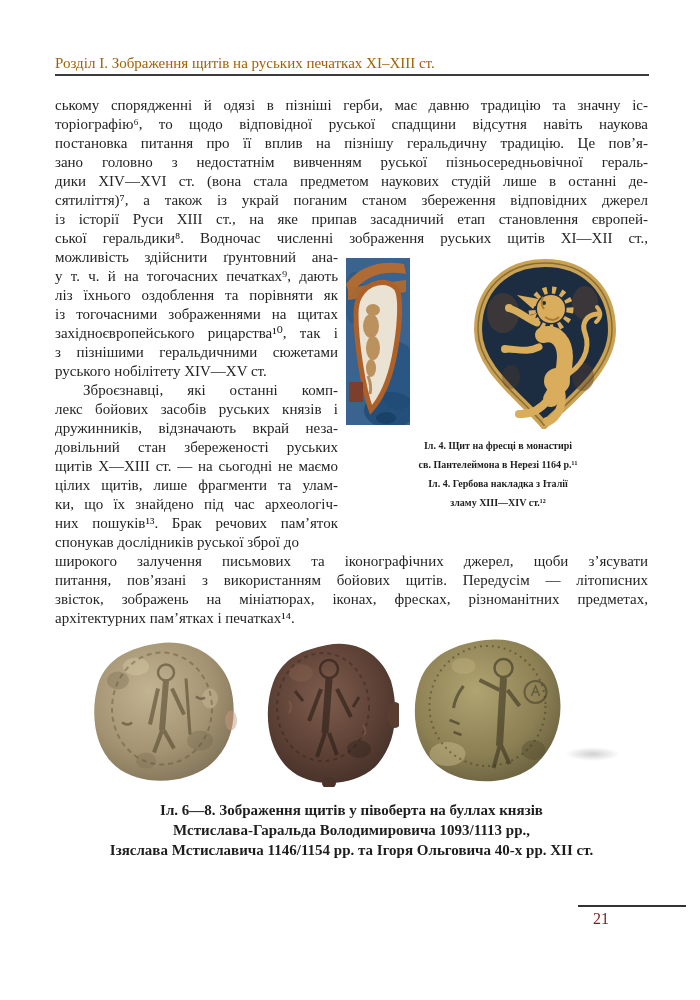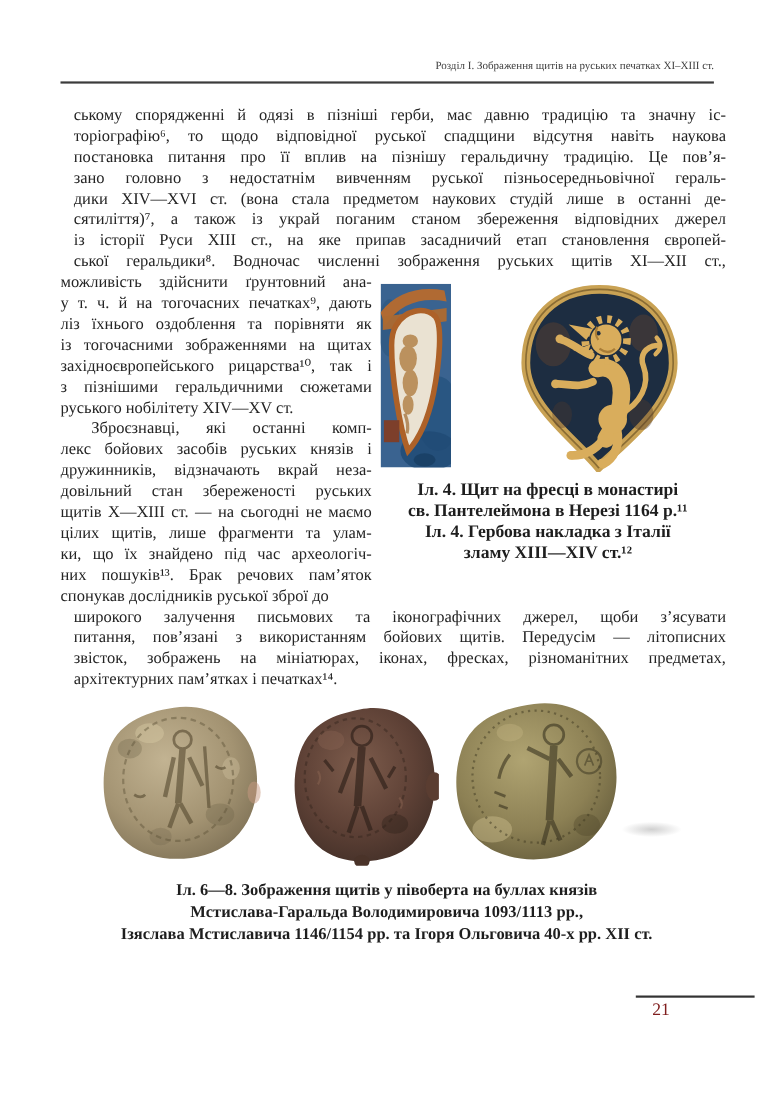--- a/index.html
+++ b/index.html
@@ -1,30 +1,30 @@
 <!DOCTYPE html>
 <html><head>
 <meta charset="utf-8">
 <style>
   html,body{margin:0;padding:0;background:#ffffff;}
   .page{
     position:relative;width:700px;height:1000px;background:#ffffff;overflow:hidden;
     font-family:"Liberation Serif","DejaVu Serif",serif;color:#242424;
   }
-  .running-header{position:absolute;left:55px;top:55px;width:594px;text-align:right;
-    font-size:10px;color:#404040;}
+  .running-header{position:absolute;left:55px;top:55px;width:594px;text-align:left;
+    font-size:15px;color:#a16207;}
   .header-rule{position:absolute;left:55px;top:74px;width:594px;height:2px;background:#3b3b3b;}
   .text-block{position:absolute;font-size:15px;line-height:19px;color:#242424;}
   .text-block .line{height:19px;overflow:hidden;text-align:justify;text-align-last:justify;}
   .end-left .line:last-child{text-align-last:left;}
   .indent-first .line:first-child{text-indent:28px;}
-  .full{left:55px;width:593px;margin-left:12px;}
+  .full{left:55px;width:593px;}
   .narrow{left:55px;width:283px;}
   .tail .line{text-align:right;text-align-last:left;white-space:nowrap;}
-  .fig-caption{position:absolute;font-weight:bold;font-size:16px;line-height:19px;color:#1e1e1e;}
+  .fig-caption{position:absolute;font-weight:bold;font-size:10px;line-height:19px;color:#1e1e1e;}
   .fig-caption .cap-line{height:19px;overflow:hidden;text-align:center;}
   .caption-bottom{position:absolute;left:55px;top:800px;width:593px;font-weight:bold;
     font-size:15px;line-height:20px;color:#1e1e1e;}
   .caption-bottom .cap-line{height:20px;overflow:hidden;text-align:center;}
   .figure{position:absolute;}
   .figure svg{display:block;width:100%;height:100%;}
   .footer-rule{position:absolute;left:578px;top:905px;width:108px;height:2px;background:#333333;}
   .page-number{position:absolute;left:580px;top:910px;width:42px;text-align:center;
     font-size:16px;color:#7f1d1d;}
   .seal-shadow{position:absolute;left:565px;top:747px;width:55px;height:14px;border-radius:50%;

